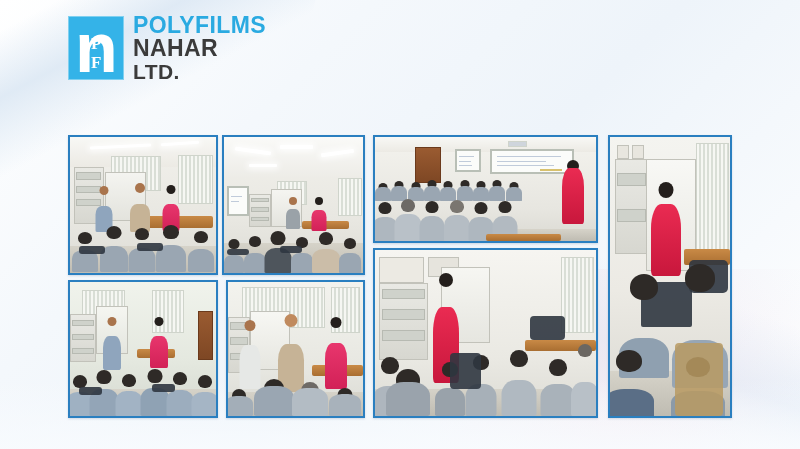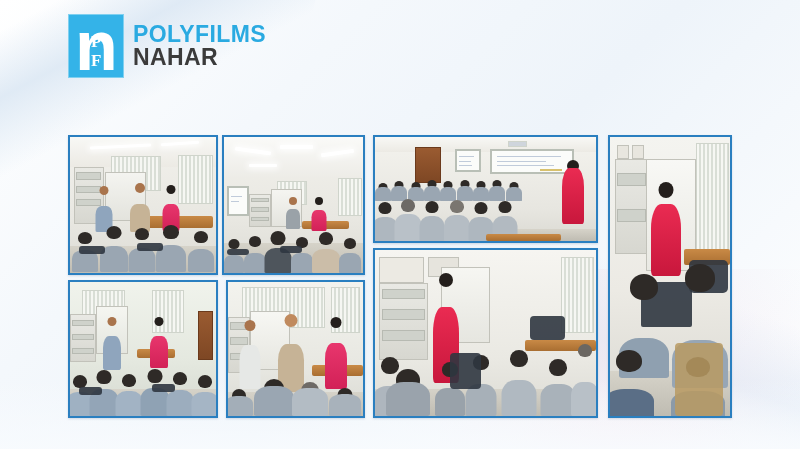--- a/index.html
+++ b/index.html
@@ -187,20 +187,21 @@
   <div class="bg-sheen s4"></div>
 
   <div class="header">
     <div class="logo-mark">
       <div class="n-glyph">n</div>
       <div class="pf">P<br>F</div>
     </div>
     <div class="wordmark">
       <div class="line l2">POLYFILMS</div>
       <div class="line l1">NAHAR</div>
+      <div class="line l3">LTD.</div>
     </div>
   </div>
 
 
   <div class="collage">
 
     <div class="photo" style="left:68px; top:135px; width:150px; height:140px;">
       <div class="scene">
         <div class="wall"></div>
         <div class="ceiling"></div>

